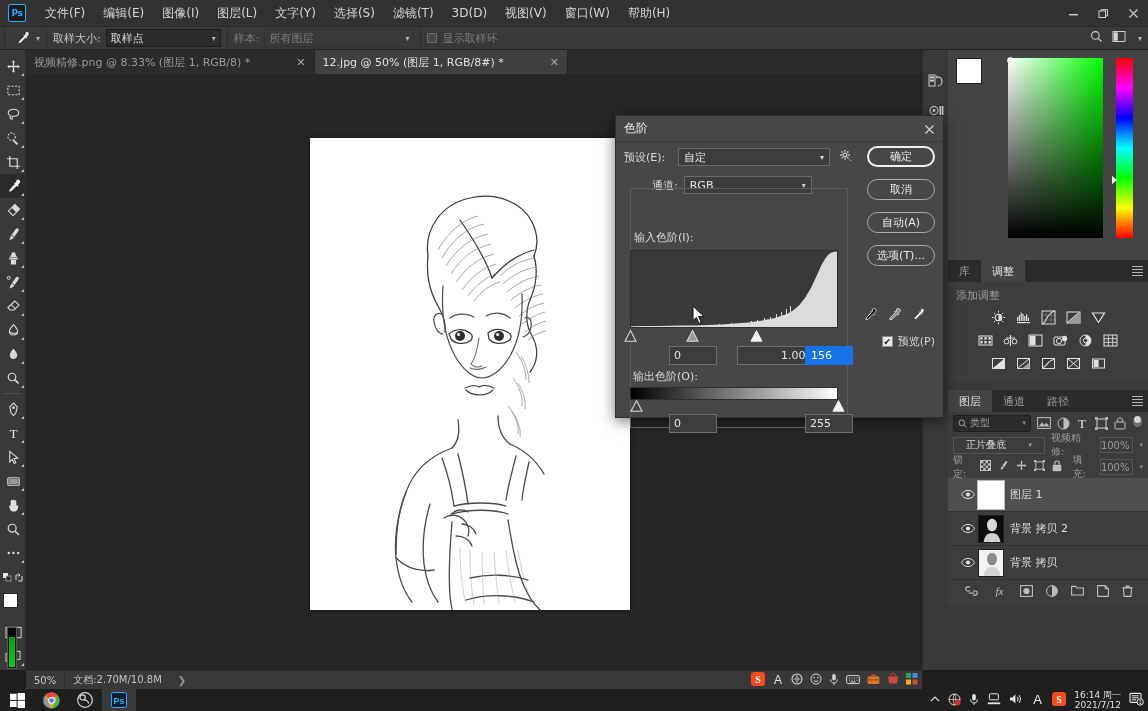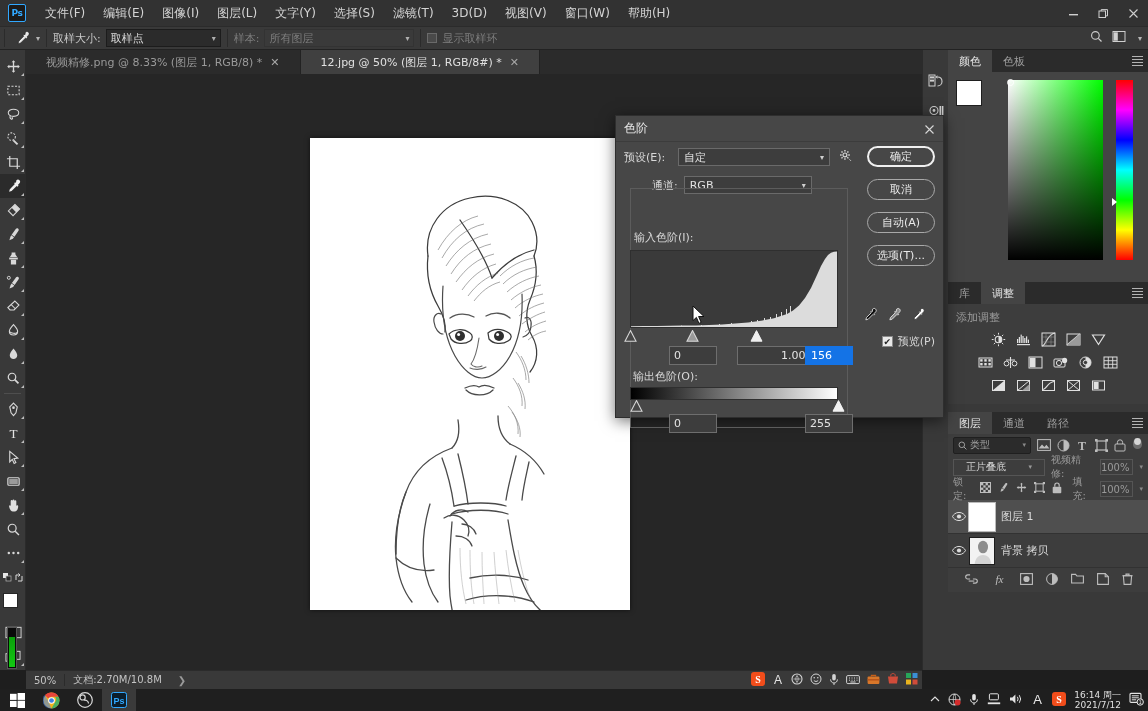--- a/index.html
+++ b/index.html
@@ -30,22 +30,22 @@
     display:flex; align-items:center; padding:0 4px; font-size:11px; position:relative; }
   .ob-select.dim{ color:#7d7d7d; background:#3a3a3a; border-color:#333; }
   .ob-select .car{ margin-left:auto; padding-left:10px; font-size:8px; color:#b0b0b0;}
   .ob-check{ width:10px; height:10px; border:1px solid #6a6a6a; background:#4a4a4a; margin-right:5px; }
   #toolicon{ width:22px; height:20px; display:flex; align-items:center; justify-content:center; }
   .tiny-caret{ font-size:8px; color:#b5b5b5; margin-left:3px; }
   #ob-right{ position:absolute; right:6px; display:flex; align-items:center; gap:9px; }
   
   #tabbar{ position:absolute; left:26px; top:50px; width:1122px; height:24px;
     background:#2b2b2b; display:flex; align-items:flex-end; }
-  .doc-tab{ height:24px; display:flex; align-items:center; padding:0 20px;
-    font-size:11px; color:#9a9a9a; background:#2b2b2b; border-right:1px solid #222; }
+  .doc-tab{ height:24px; display:flex; align-items:center; padding:0 8px;
+    font-size:11px; color:#9a9a9a; background:#2b2b2b; border-right:1px solid #222;gap:38px; }
   .doc-tab.active{ background:#404040; color:#e0e0e0; }
   .doc-tab .x{ margin-left:8px; font-size:11px; color:#a8a8a8; }
   
   #toolbar{ position:absolute; left:0; top:50px; width:26px; height:620px;
     background:#393939; border-right:1px solid #2b2b2b; padding-top:4px; }
   .tool{ width:26px; height:24px; display:flex; align-items:center; justify-content:center;
     position:relative; }
   .tool.sel{ background:#2b2b2b; }
   .tool .cnr{ position:absolute; right:2px; bottom:2px; width:0;height:0;
     border-left:3px solid transparent; border-bottom:3px solid #bdbdbd;}
@@ -97,21 +97,21 @@
   .lp-row{ display:flex; align-items:center; height:22px; padding:0 5px; gap:6px; }
   .lp-search{ flex:0 0 78px; height:17px; background:#2b2b2b; border:1px solid #1f1f1f;
     display:flex; align-items:center; padding:0 4px; color:#9f9f9f; font-size:10px; border-radius:2px;}
   .lp-filtericon{ width:17px;height:16px; display:flex;align-items:center;justify-content:center;}
   .lp-blend{ flex:0 0 92px; height:17px; background:#3d3d3d; border:1px solid #555;
     display:flex; align-items:center; padding:0 12px; color:#d4d4d4; font-size:10px;gap:12px;}
   .lp-opa-lbl{ font-size:10px;color:#9a9a9a;}
   .lp-opa-val{ width:34px;height:16px;background:#3d3d3d;border:1px solid #555;
     display:flex;align-items:center;justify-content:flex-end;padding-right:3px;font-size:10px;color:#9a9a9a;}
   .lp-lockicons{ display:flex; gap:7px; align-items:center; }
-  .layer{ display:flex; align-items:center; height:34px; padding:0 3px; border-bottom:1px solid #323232;}
+  .layer{ display:flex; align-items:center; height:34px; padding:0 12px; border-bottom:1px solid #323232;}
   .layer.sel{ background:#4f4f4f; }
   .layer .eye{ width:16px; display:flex; justify-content:center; }
   .layer .thumb{ width:26px; height:28px; margin:0 6px 0 2px; border:1px solid #1d1d1d; overflow:hidden; background:#fff;}
   .layer .lname{ font-size:11px; color:#dcdcdc; }
   #lp-footer{ display:flex; align-items:center; justify-content:center; gap:13px; height:24px; background:#3d3d3d;}
   
   #levels{ position:absolute; left:615px; top:115px; width:329px; height:303px;
     background:#474747; border:1px solid #2e2e2e; box-shadow:0 3px 14px rgba(0,0,0,.55); }
   #lv-title{ height:26px; background:#474747; display:flex; align-items:center;
     padding:0 8px; font-size:12px; color:#e6e6e6; border-bottom:1px solid #3c3c3c;}
@@ -589,30 +589,20 @@
         <circle cx="6" cy="7.5" r="4" fill="none" stroke="#cfcfcf" stroke-width="1.1"></circle>
         <circle cx="6" cy="7.5" r="1.4" fill="#cfcfcf"></circle>
         <rect x="11.5" y="3" width="1.6" height="9" fill="#cfcfcf"></rect>
         <rect x="13.8" y="3" width="1.6" height="9" fill="#cfcfcf"></rect>
       </svg>
   </div>
 </div>
 
 <div id="rightdock">
 
-  <div class="panel-tabs">
-    <div class="ptab active">颜色</div>
-    <div class="ptab">色板</div>
-    <div class="pmenu">
-        <i></i>
-        <i></i>
-        <i></i>
-        <i></i>
-      </div>
-  </div>
   <div id="colorpanel">
     <div id="cp-sw">
       <span id="cp-bg"></span>
       <span id="cp-fg"></span>
     </div>
     <div id="cp-field">
       <svg width="95" height="180" viewBox="0 0 95 180">
         <defs>
           <linearGradient id="satg" x1="0" x2="1">
               <stop offset="0" stop-color="#ffffff"></stop>
@@ -892,20 +882,36 @@
       <span class="thumb" style="background:#ffffff; border:1px solid #ffffff; outline:1px solid #bbb;"></span>
       <span class="lname">图层 1</span>
     </div>
     <div class="layer">
       <span class="eye">
         <svg width="14" height="11" viewBox="0 0 14 11">
             <path d="M7 1.4c3.4 0 5.8 2.4 6.5 4.1-.7 1.7-3.1 4.1-6.5 4.1S1.2 7.2.5 5.5C1.2 3.8 3.6 1.4 7 1.4z" fill="none" stroke="#dcdcdc" stroke-width="1"></path>
             <circle cx="7" cy="5.5" r="2.1" fill="#dcdcdc"></circle>
           </svg>
       </span>
+      <span class="thumb" style="background:#111;">
+        <svg width="26" height="28" viewBox="0 0 26 28">
+            <rect width="26" height="28" fill="#0d0d0d"></rect>
+            <ellipse cx="13" cy="9" rx="5" ry="6.3" fill="#dadada"></ellipse>
+            <path d="M4.5 28c0-7 3.8-11 8.5-11s8.5 4 8.5 11z" fill="#cfcfcf"></path>
+          </svg>
+      </span>
+      <span class="lname">背景 拷贝 2</span>
+    </div>
+    <div class="layer">
+      <span class="eye">
+        <svg width="14" height="11" viewBox="0 0 14 11">
+            <path d="M7 1.4c3.4 0 5.8 2.4 6.5 4.1-.7 1.7-3.1 4.1-6.5 4.1S1.2 7.2.5 5.5C1.2 3.8 3.6 1.4 7 1.4z" fill="none" stroke="#dcdcdc" stroke-width="1"></path>
+            <circle cx="7" cy="5.5" r="2.1" fill="#dcdcdc"></circle>
+          </svg>
+      </span>
       <span class="thumb">
         <svg width="26" height="28" viewBox="0 0 26 28">
             <rect width="26" height="28" fill="#f2f2f2"></rect>
             <ellipse cx="13" cy="9" rx="5" ry="6.3" fill="#8c8c8c"></ellipse>
             <path d="M4.5 28c0-7 3.8-11 8.5-11s8.5 4 8.5 11z" fill="#d4d4d4"></path>
           </svg>
       </span>
       <span class="lname">背景 拷贝</span>
     </div>
     <div id="lp-footer">

